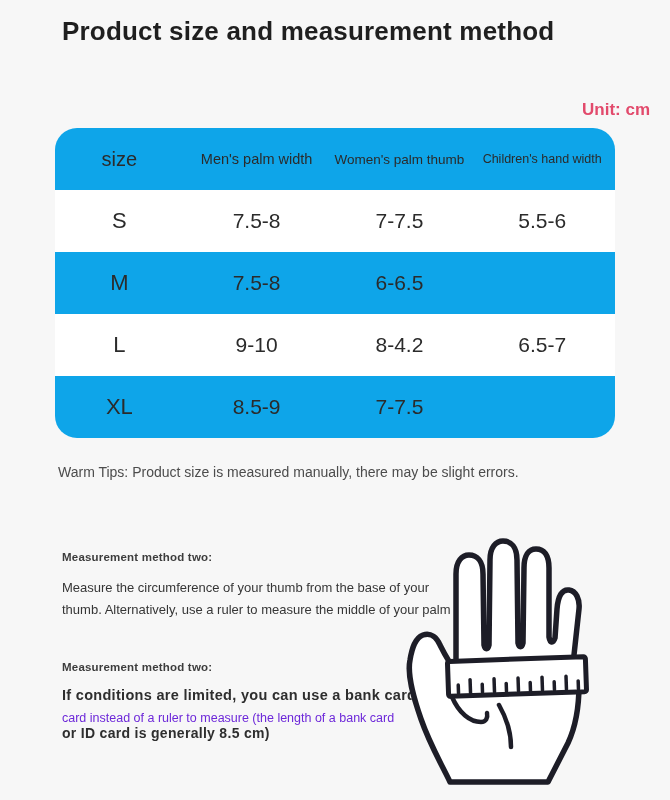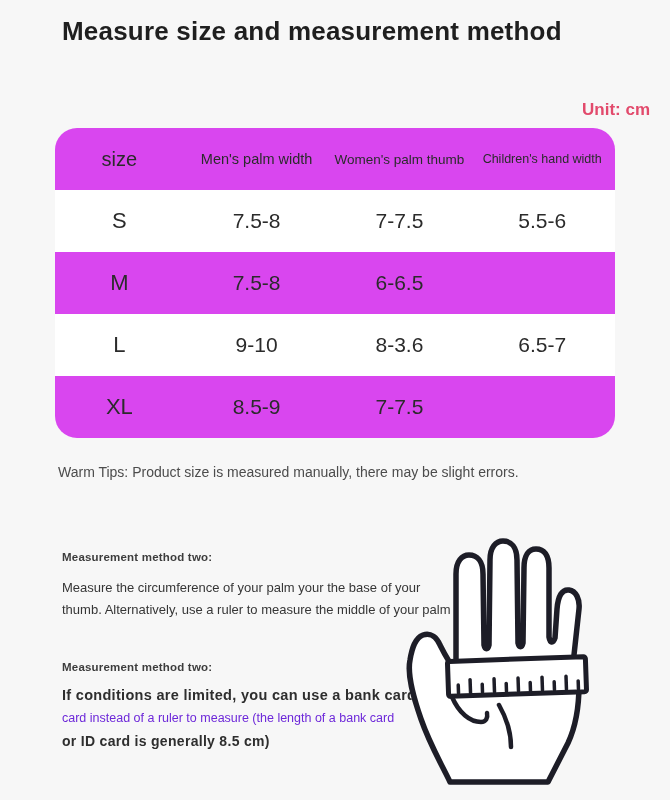--- a/index.html
+++ b/index.html
@@ -17,21 +17,21 @@
     font-size:17px; font-weight:700; color:#e24a6c;
   }
   .size-table {
     position:absolute; left:55px; top:128px; width:560px;
     border-radius:22px; overflow:hidden;
   }
   .trow {
     display:grid; grid-template-columns:23% 26% 25% 26%;
     align-items:center; height:62px;
   }
-  .trow.pink { background:#d946ef; }
+  .trow.pink { background:#0ea5e9; }
   .trow.white { background:#ffffff; }
   .tcell { text-align:center; color:#2b2b2b; }
   .thead .tcell:nth-child(1) { font-size:20px; font-weight:500; }
   .thead .tcell:nth-child(2) { font-size:14.5px; font-weight:500; }
   .thead .tcell:nth-child(3) { font-size:13.5px; font-weight:500; }
   .thead .tcell:nth-child(4) { font-size:12.5px; font-weight:400; }
   .tbody .tcell:nth-child(1) { font-size:22px; }
   .tbody .tcell:nth-child(n+2) { font-size:21px; }
   .warm-tips {
     position:absolute; left:58px; top:464px;
@@ -41,29 +41,29 @@
     position:absolute; left:62px;
     font-size:11.5px; font-weight:600; color:#3d3d3d; letter-spacing:0.2px;
   }
   .m1-label { top:551px; }
   .m2-label { top:661px; }
   .m1-body { position:absolute; left:62px; top:577px; }
   .m1-body .line { font-size:13px; color:#363636; line-height:21.5px; }
   .m2-body { position:absolute; left:62px; top:687px; }
   .m2-l1 { font-size:14.5px; font-weight:600; letter-spacing:0.3px; color:#2e2e2e; }
   .m2-l2 { font-size:12.5px; color:#6d28d9; margin-top:8px; }
-  .m2-l3 { font-size:14px; font-weight:600; letter-spacing:0.3px; color:#2e2e2e; margin-top:8px; }
+  .m2-l3 { font-size:14px; font-weight:600; letter-spacing:0.3px; color:#2e2e2e; margin-top:0; }
   .hand-art { position:absolute; left:398px; top:532px; width:256px; height:264px; }
 </style>
 </head>
 <body>
 
 <div class="canvas">
 
-  <div class="title">Measure size and measurement method</div>
+  <div class="title">Product size and measurement method</div>
   <div class="unit">Unit: cm</div>
 
   <div class="size-table">
     <div class="trow pink thead">
       <div class="tcell">size</div>
       <div class="tcell">Men's palm width</div>
       <div class="tcell">Women's palm thumb</div>
       <div class="tcell">Children's hand width</div>
     </div>
     <div class="trow white tbody">
@@ -73,35 +73,35 @@
       <div class="tcell">5.5-6</div>
     </div>
     <div class="trow pink tbody">
       <div class="tcell">M</div>
       <div class="tcell">7.5-8</div>
       <div class="tcell">6-6.5</div>
     </div>
     <div class="trow white tbody">
       <div class="tcell">L</div>
       <div class="tcell">9-10</div>
-      <div class="tcell">8-3.6</div>
+      <div class="tcell">8-4.2</div>
       <div class="tcell">6.5-7</div>
     </div>
     <div class="trow pink tbody">
       <div class="tcell">XL</div>
       <div class="tcell">8.5-9</div>
       <div class="tcell">7-7.5</div>
     </div>
   </div>
 
   <div class="warm-tips">Warm Tips: Product size is measured manually, there may be slight errors.</div>
 
   <div class="method-label m1-label">Measurement method two:</div>
   <div class="m1-body">
-    <div class="line">Measure the circumference of your palm your the base of your</div>
+    <div class="line">Measure the circumference of your thumb from the base of your</div>
     <div class="line">thumb. Alternatively, use a ruler to measure the middle of your palm</div>
   </div>
 
   <div class="method-label m2-label">Measurement method two:</div>
   <div class="m2-body">
     <div class="m2-l1">If conditions are limited, you can use a bank card or ID</div>
     <div class="m2-l2">card instead of a ruler to measure (the length of a bank card</div>
     <div class="m2-l3">or ID card is generally 8.5 cm)</div>
   </div>
 

